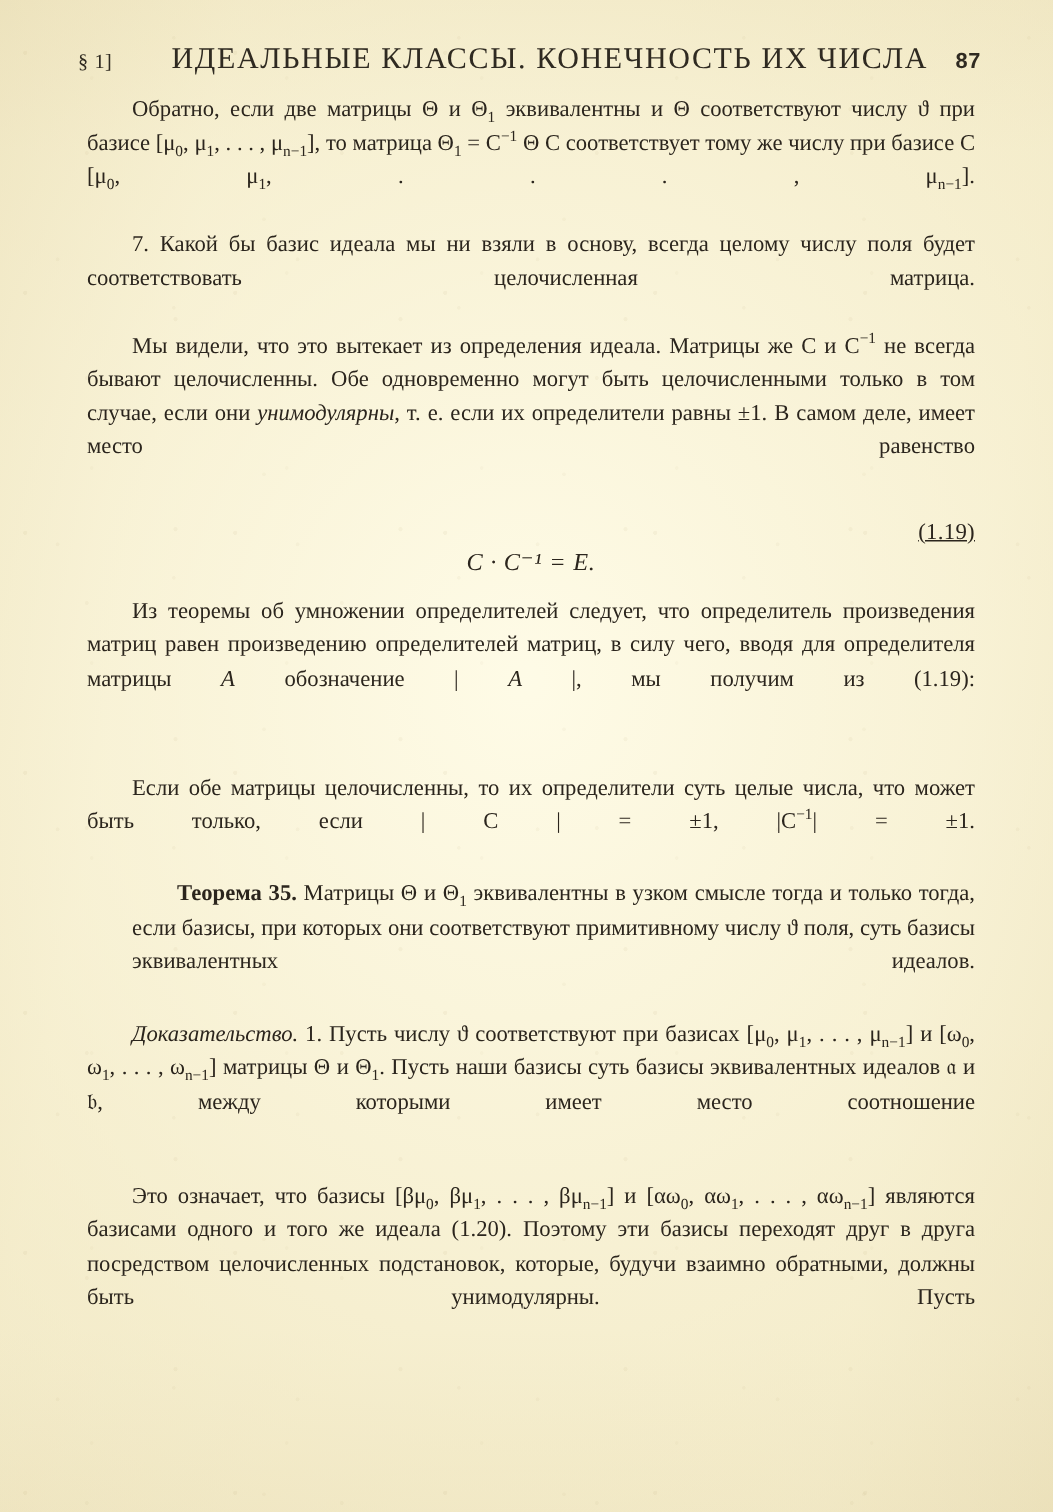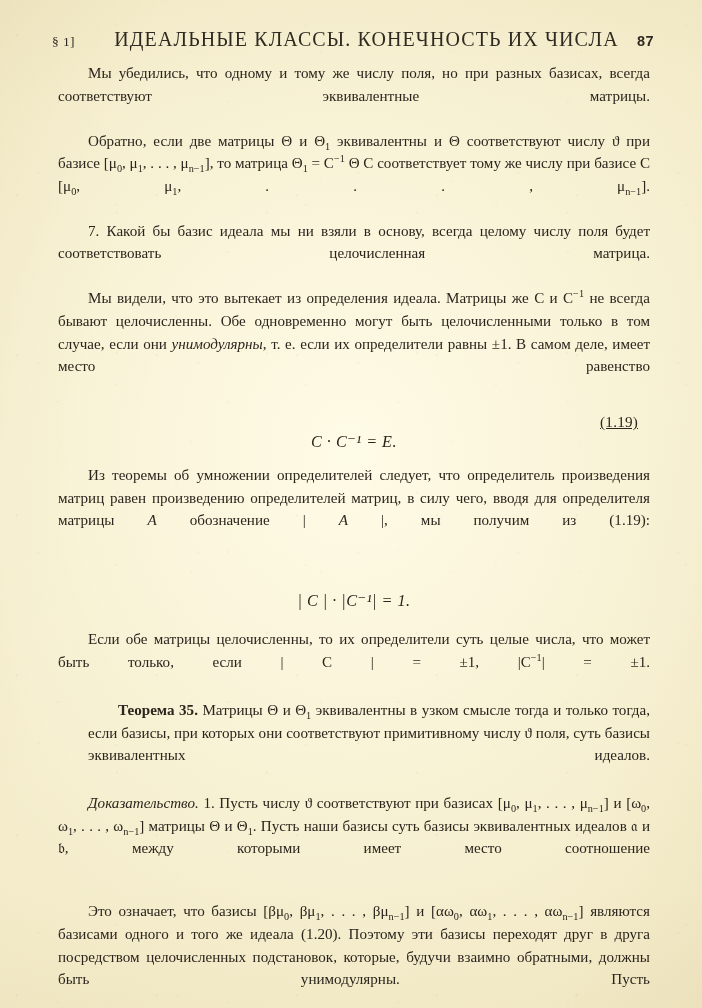--- a/index.html
+++ b/index.html
@@ -125,21 +125,21 @@
     font-size: 16.2px;
     line-height: 26px;
   }
   .eq .eqbody {
     display: inline-block;
     letter-spacing: 0.5px;
     margin-top: 20px;
   }
   .eq .eqnum {
     position: absolute;
-    right: 12px;
+    right: 0;
     top: 0;
     font-size: 15.2px;
     letter-spacing: 0.2px;
     text-decoration: underline;
   }
   .eq.small { font-size: 15.4px; }
 
   .smudge {
     display: inline-block;
     width: 9px;
@@ -159,42 +159,37 @@
   <div class="grain"></div>
 
   <div class="runhead">
     <span class="section-mark">§ 1]</span>
     <span class="title">ИДЕАЛЬНЫЕ КЛАССЫ. КОНЕЧНОСТЬ ИХ ЧИСЛА</span>
     <span class="folio">87</span>
   </div>
 
   <div class="column">
 
-    <p class="para"><span>Мы убедились, что одному и тому же числу поля, но при разных базисах, всегда соответствуют эквивалентные матрицы.</span></p>
 
     <p class="para"><span>Обратно, если две матрицы Θ и Θ</span><span class="sub">1</span><span> эквивалентны и Θ соответствуют числу ϑ при базисе [μ</span><span class="sub">0</span><span>, μ</span><span class="sub">1</span><span>, . . . , μ</span><span class="sub">n−1</span><span>], то матрица Θ</span><span class="sub">1</span><span> = C</span><span class="sup">−1</span><span> Θ C соответствует тому же числу при базисе C [μ</span><span class="sub">0</span><span>, μ</span><span class="sub">1</span><span>, . . . , μ</span><span class="sub">n−1</span><span>].</span></p>
 
     <p class="para"><span>7. Какой бы базис идеала мы ни взяли в основу, всегда целому числу поля будет соответствовать целочисленная матрица.</span></p>
 
     <p class="para"><span>Мы видели, что это вытекает из определения идеала. Матрицы же C и C</span><span class="sup">−1</span><span> не всегда бывают целочисленны. Обе одновременно могут быть целочисленными только в том случае, если они </span><i class="it">унимодулярны</i><span>, т. е. если их определители равны ±1. В самом деле, имеет место равенство</span></p>
 
     <div class="gap-m"></div>
     <div class="eq">
       <span class="eqbody mathit">C · C⁻¹ = E.</span>
       <span class="eqnum">(1.19)</span>
     </div>
     <div class="gap-m"></div>
 
     <p class="para"><span>Из теоремы об умножении определителей следует, что определитель произведения матриц равен произведению определителей матриц, в силу чего, вводя для определителя матрицы </span><span class="mathit">A</span><span> обозначение | </span><span class="mathit">A</span><span> |, мы получим из (1.19):</span></p>
 
     <div class="gap-l"></div>
-    <div class="eq">
-      <span class="eqbody mathit">| C | · |C⁻¹| = 1.</span>
-      <span class="eqnum"></span>
-    </div>
     <div class="gap-l"></div>
 
     <p class="para"><span>Если обе матрицы целочисленны, то их определители суть целые числа, что может быть только, если | C | = ±1, |C</span><span class="sup">−1</span><span>| = ±1.</span></p>
 
 
     <div class="gap-s"></div>
 
     <p class="theorem"><b class="bold">Теорема 35.</b><span> Матрицы Θ и Θ</span><span class="sub">1</span><span> эквивалентны в узком смысле тогда и только тогда, если базисы, при которых они соответствуют примитивному числу ϑ поля, суть базисы эквивалентных идеалов.</span></p>
 
     <div class="gap-s"></div>

